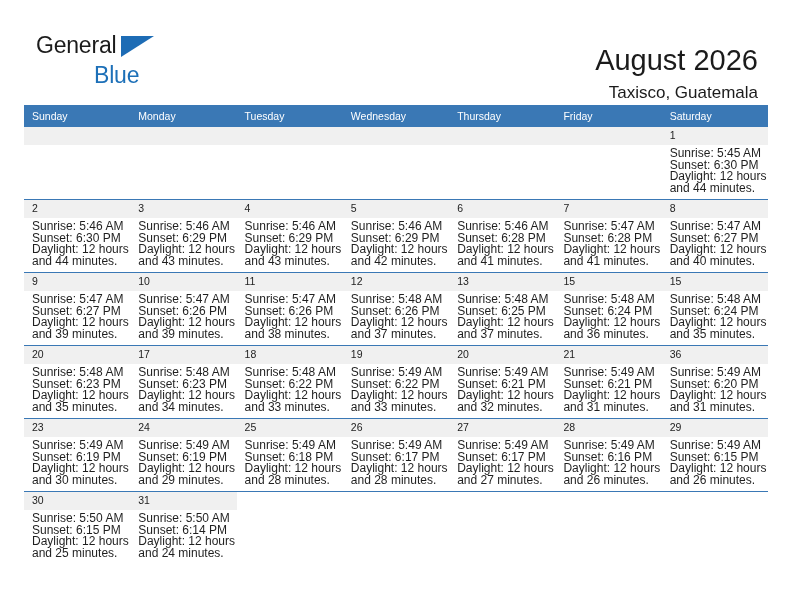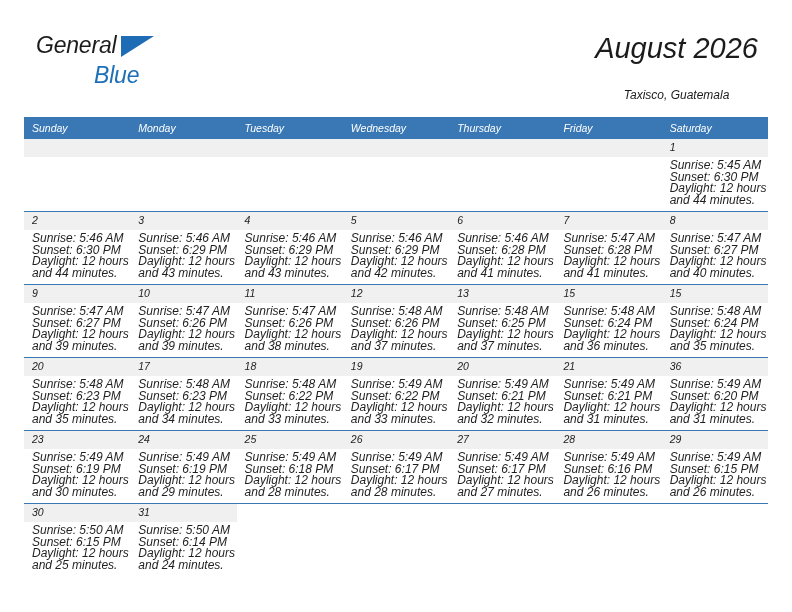--- a/index.html
+++ b/index.html
@@ -12,21 +12,20 @@
     height: 612px;
     font-family: "Liberation Sans", sans-serif;
     color: #000000;
     overflow: hidden;
   }
   .page {
     position: relative;
     width: 792px;
     height: 511px;
     box-sizing: border-box;
-    font-style: italic;
   }
 
   
   .header {
     position: absolute;
     left: 24px;
     top: 26px;
     width: 744px;
     height: 74px;
   }
@@ -62,47 +61,46 @@
     top: 30px;
     font-size: 23px;
     line-height: 26px;
     letter-spacing: -0.2px;
     color: #1d70b8;
     font-family: "Liberation Sans", sans-serif;
   }
   .title-block {
     position: absolute;
     right: 10px;
-    top: 4px;
-    text-align: center;
+    top: 16px;
+    text-align: right;
   }
   .cal-title {
     font-size: 29px;
     line-height: 36px;
     color: #1b1b1b;
     font-weight: normal;
     white-space: nowrap;
   }
   .cal-subtitle {
-    font-size: 12px;
+    font-size: 17px;
     line-height: 20px;
-    margin-top: 19px;
+    margin-top: 5px;
     color: #1b1b1b;
     white-space: nowrap;
   }
 
   
   .calendar {
     position: absolute;
     left: 24px;
     top: 105px;
     width: 744px;
     border-collapse: collapse;
     table-layout: fixed;
-    margin-top: 12px;
   }
   .calendar th {
     background: #3a78b5;
     color: #ffffff;
     font-size: 10.5px;
     font-weight: normal;
     text-align: left;
     padding: 5px 0 5px 8px;
     height: 11px;
     border: none;

